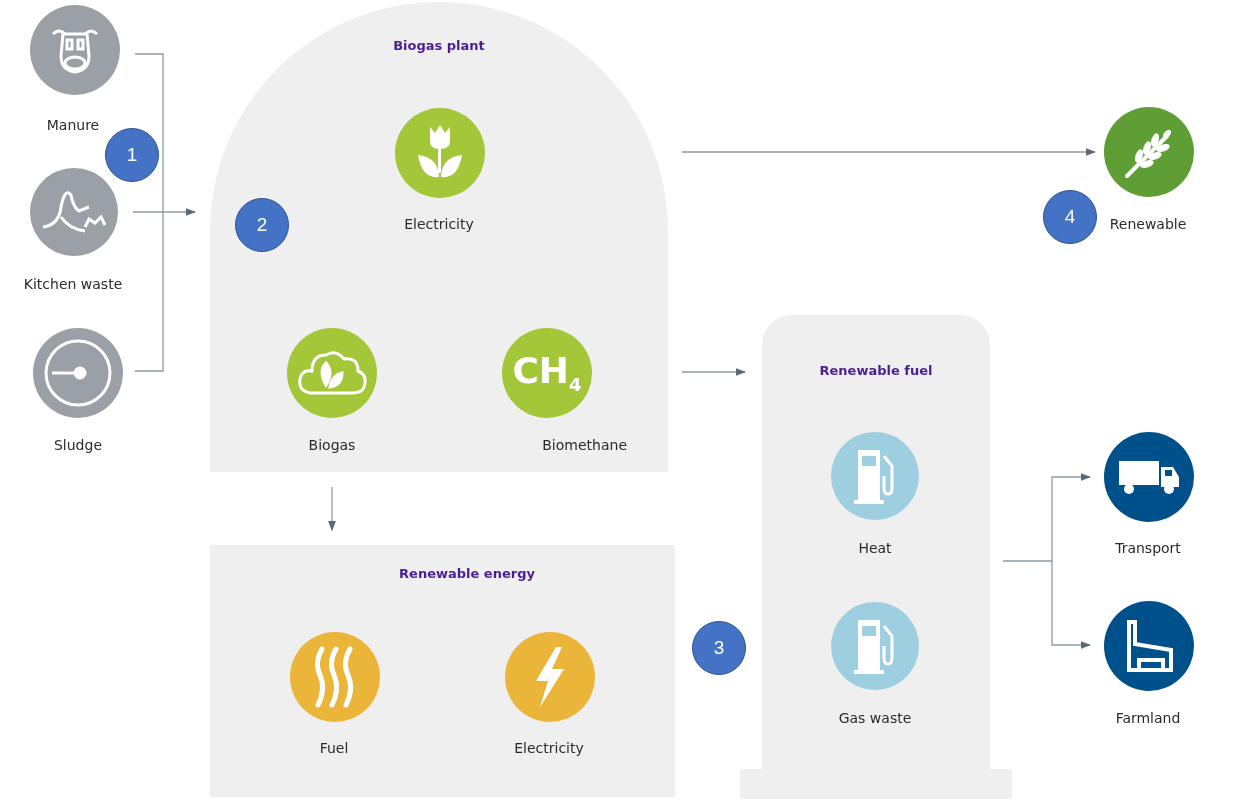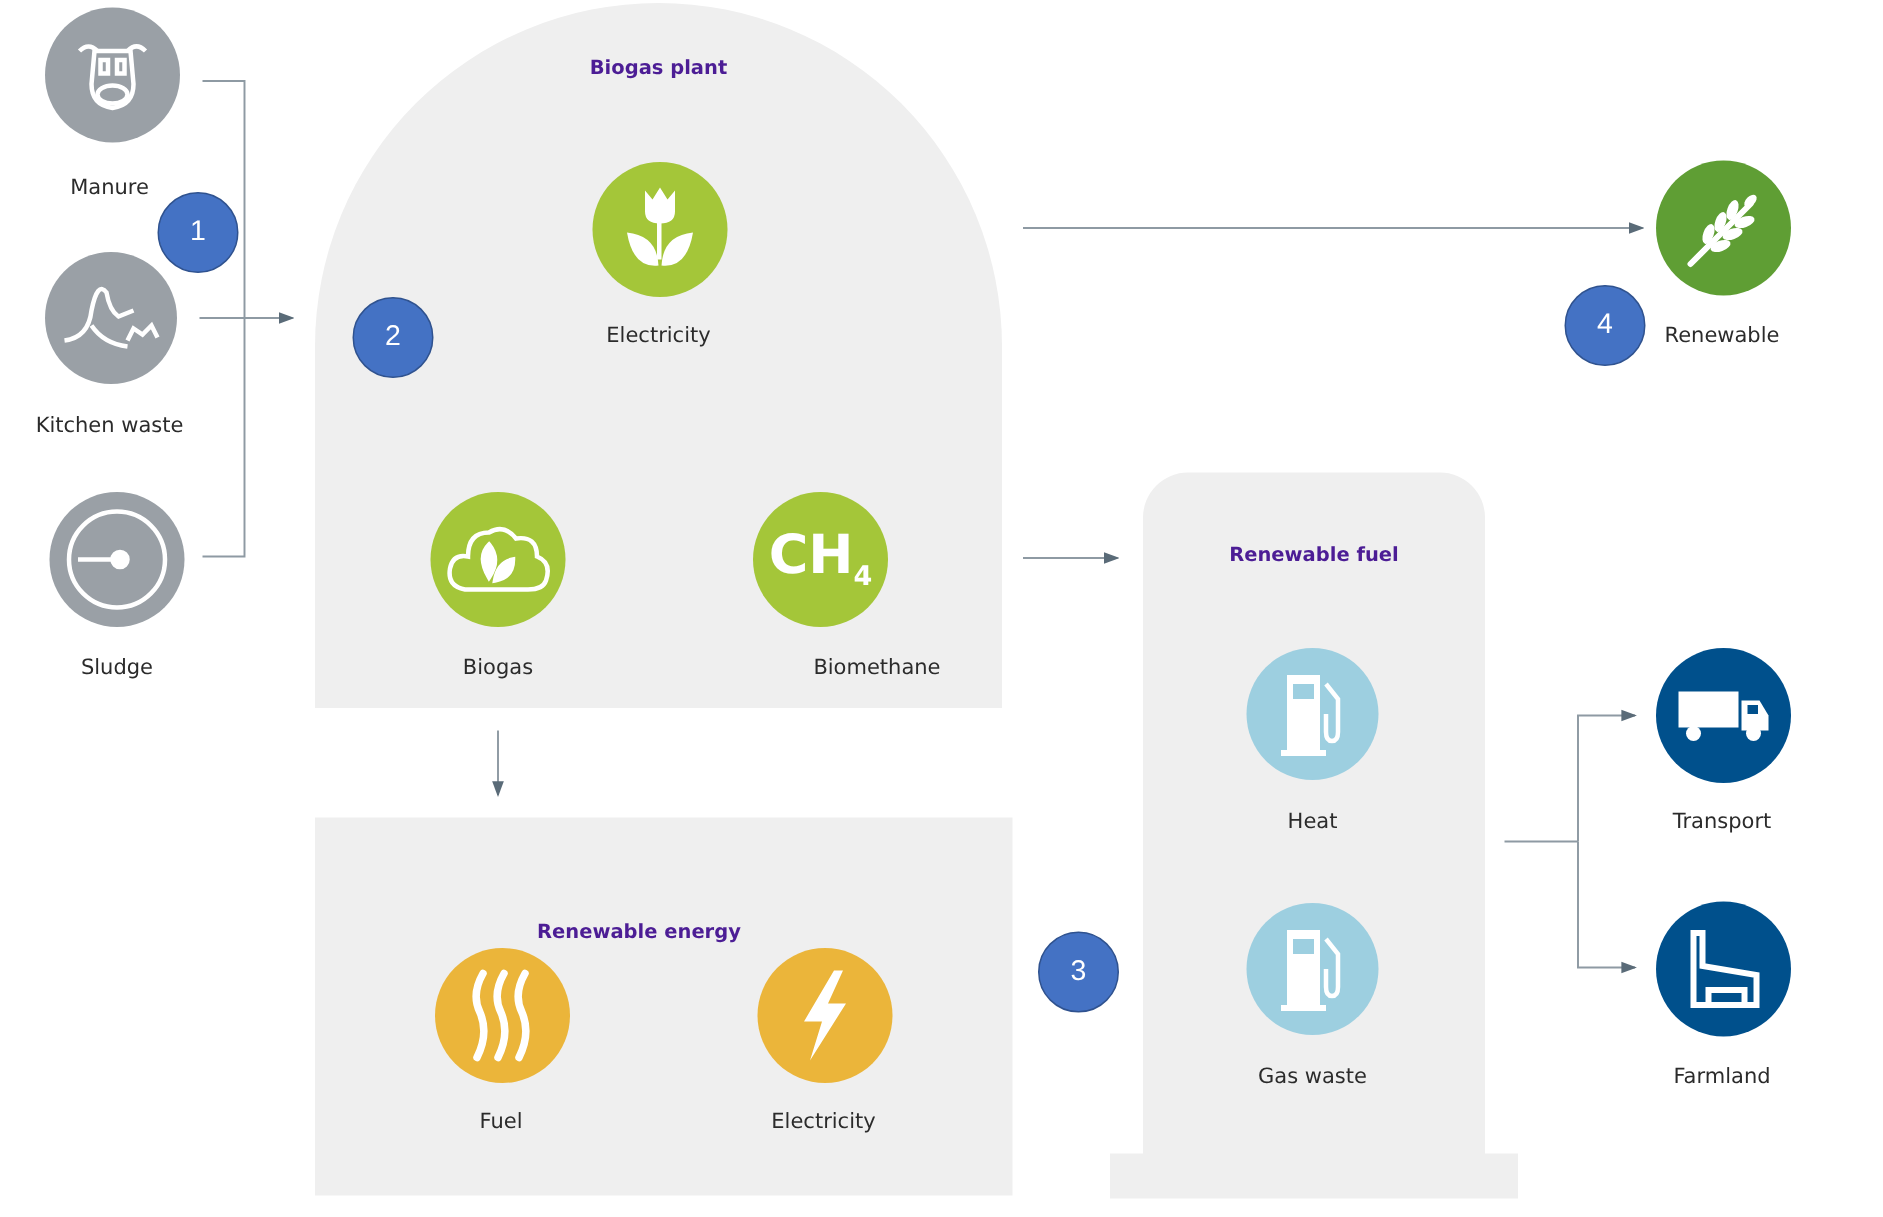--- a/index.html
+++ b/index.html
@@ -30,21 +30,21 @@
     <path d="M1003,561 H1052"></path>
     <path d="M1052,561 V477 H1090" marker-end="url(#ah)"></path>
     <path d="M1052,561 V645 H1090" marker-end="url(#ah)"></path>
   </g>
 </svg>
 
 <div class="panel" style="left:210px;top:2px;width:458px;height:470px;border-radius:229px 229px 0 0;"></div>
 <div class="title" style="left:439px;top:38px;">Biogas plant</div>
 
 <div class="panel" style="left:210px;top:545px;width:465px;height:252px;"></div>
-<div class="title" style="left:426px;top:566px;margin-top:48px;">Renewable energy</div>
+<div class="title" style="left:467px;top:566px;">Renewable energy</div>
 
 <div class="panel" style="left:762px;top:315px;width:228px;height:480px;border-radius:30px 30px 0 0;"></div>
 <div class="panel" style="left:740px;top:769px;width:272px;height:30px;"></div>
 <div class="title" style="left:876px;top:363px;">Renewable fuel</div>
 
 <div class="circ" style="left:30px;top:5px;width:90px;height:90px;background:#9aa0a6;">
   <svg width="60" height="60" viewBox="0 0 60 60" fill="none" stroke="#fff" stroke-width="3">
     <path d="M8,14 Q14,8 20,14 M52,14 Q46,8 40,14"></path>
     <path d="M18,14 H42 L44,36 Q44,50 30,52 Q16,50 16,36 Z"></path>
     <rect x="22" y="20" width="5" height="9"></rect>

